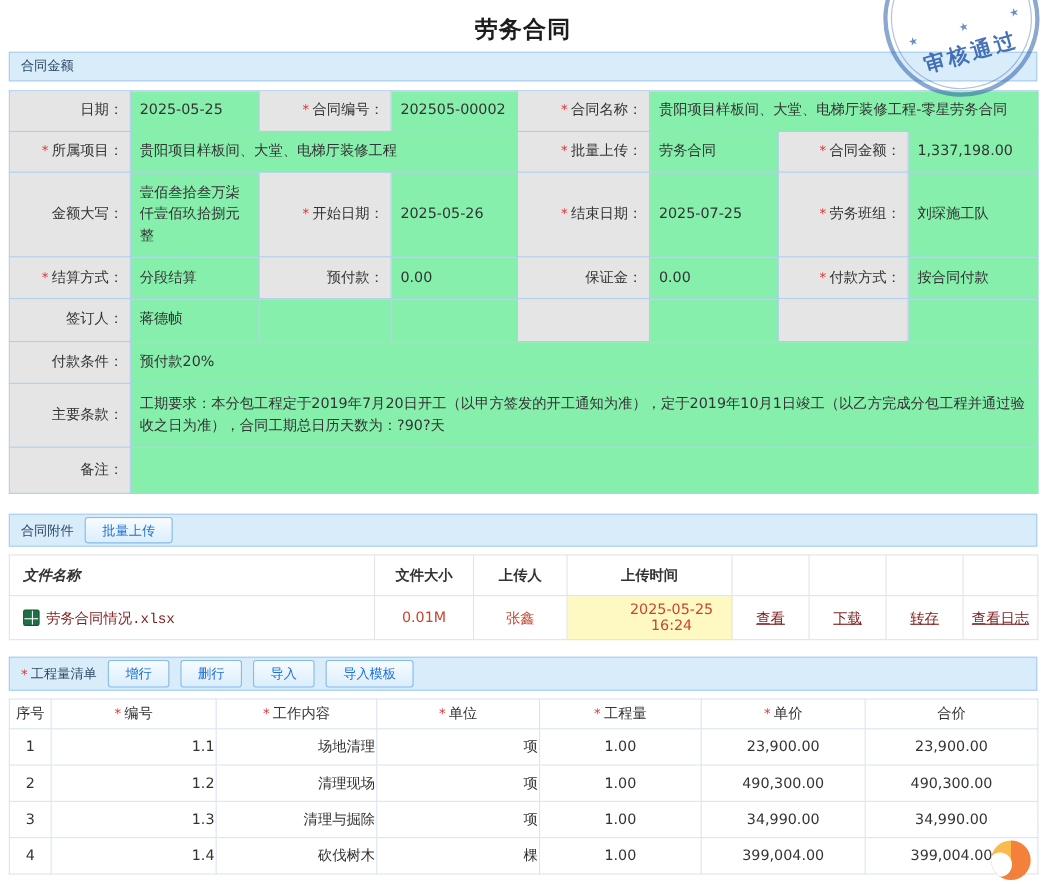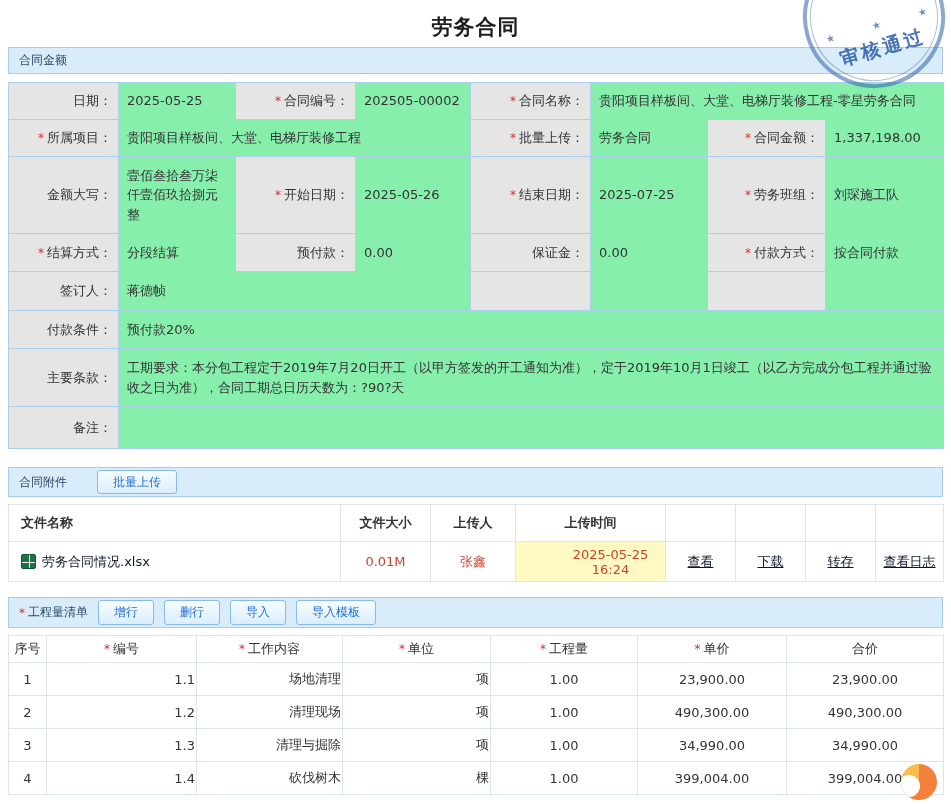--- a/index.html
+++ b/index.html
@@ -16,21 +16,21 @@
     margin:0; padding-top:13px; height:38px; text-align:center;
     font-size:21px; font-weight:bold; color:#1c1c1c; letter-spacing:1px;
   }
 
   
   .section-bar {
     margin:9px 8px 0 8px; background:#d9ecfa; border:1px solid #a6cdef;
     height:27px; display:flex; align-items:center; padding:0 10px;
     font-size:12px; color:#2c4a66;
   }
-  .section-bar.tall { height:30px;gap:20px; }
+  .section-bar.tall { height:30px; }
   .section-bar.boq-bar { height:31px; margin-top:15px; background:#d9ecfa; }
   .section-bar.attach-bar { margin-top:18px; }
 
   .req { color:#e02b2b; margin-right:3px; font-size:12px; }
 
   .btn {
     display:inline-block; margin-left:10px; padding:4px 15px;
     background:linear-gradient(#f7fcff,#dbeefc); border:1px solid #85bcec;
     border-radius:3px; color:#1d6fd6; font-size:12px; cursor:pointer;
     font-family:inherit; line-height:1.2;
@@ -52,25 +52,25 @@
   
   .attach-table {
     width:935px; margin:7px 8px 0 8px; border-collapse:collapse; table-layout:fixed;
     font-size:13px;
   }
   .attach-table th, .attach-table td { border:1px solid #e4e4e4; }
   .attach-table th {
     height:37px; font-weight:bold; color:#333; text-align:center; font-size:13px;
     background:#fff;
   }
-  .attach-table th.left { text-align:left; padding-left:12px; }
+  .attach-table th.left { text-align:left; padding-left:12px;font-style:italic; }
   .attach-table td { height:40px; text-align:center; color:#c8452f; }
   .attach-table td.file-cell { text-align:left; padding-left:12px; }
   .attach-table td.hl { background:#fef9c3;padding-left:41px; }
-  .attach-table a { color:#0f172a; text-decoration:underline; cursor:pointer; }
+  .attach-table a { color:#7f1d1d; text-decoration:underline; cursor:pointer;font-family:Liberation Mono, monospace; }
   .file-link { text-decoration:none !important; }
 
   .xlsx-icon {
     display:inline-block; width:15px; height:15px; margin-right:6px; vertical-align:-3px;
     border-radius:2px;
     background:
       linear-gradient(#fff,#fff) 7px 0 / 1px 100% no-repeat,
       linear-gradient(#fff,#fff) 0 7px / 100% 1px no-repeat,
       #1e7145;
     border:1px solid #145633;

